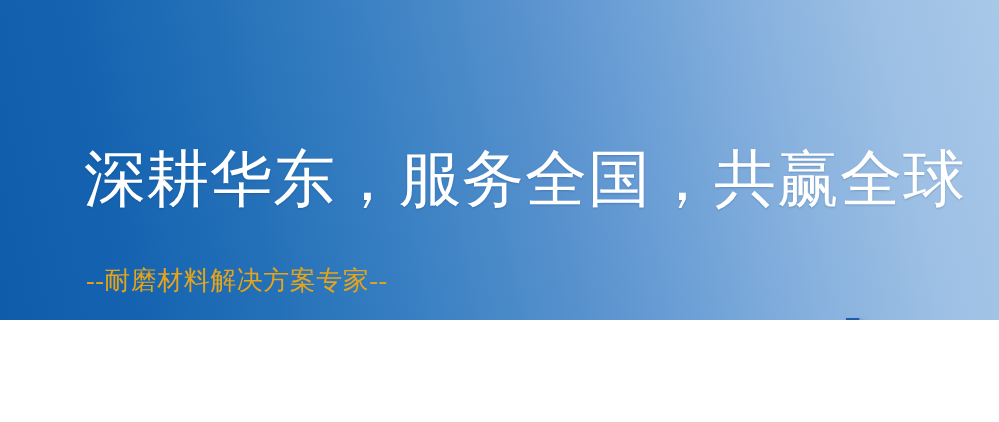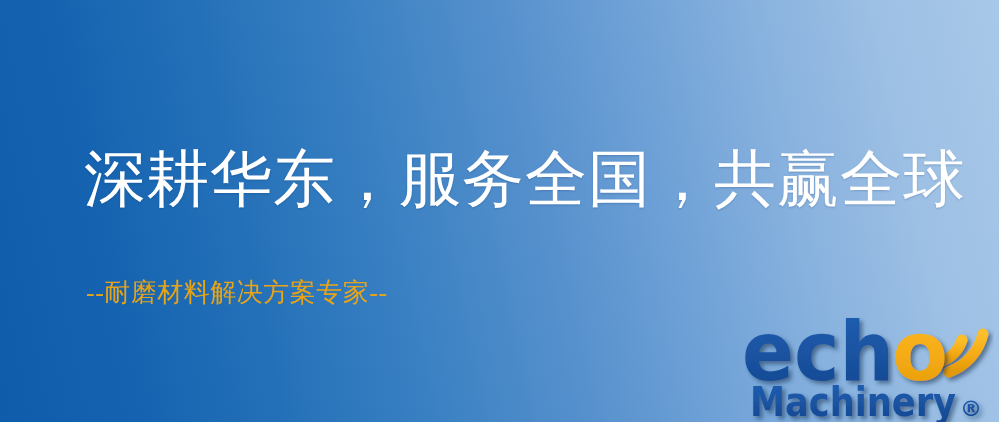--- a/index.html
+++ b/index.html
@@ -5,21 +5,21 @@
 <style>
   html, body {
     margin: 0;
     padding: 0;
     background: #ffffff;
   }
 
   #banner {
     position: relative;
     width: 999px;
-    height: 422px;
+    height: 320px;
     overflow: hidden;
     font-family: "Liberation Sans", "DejaVu Sans", sans-serif;
     
     background:
       linear-gradient(78deg,
         #0f5cab 0%,
         #1462b0 12%,
         #2470b8 26%,
         #3a81c3 40%,
         #548fcc 53%,
@@ -50,21 +50,20 @@
     position: absolute;
     left: 86px;
     top: 268px;
     font-family: "Liberation Serif", "DejaVu Serif", serif;
     font-size: 26px;
     line-height: 1;
     font-weight: 400;
     color: #e8a417;
     white-space: nowrap;
     letter-spacing: 0.5px;
-    margin-top: 12px;
   }
 
   
   #logo {
     position: absolute;
     left: 744px;
     top: 304px;
     width: 250px;
     height: 122px;
   }

